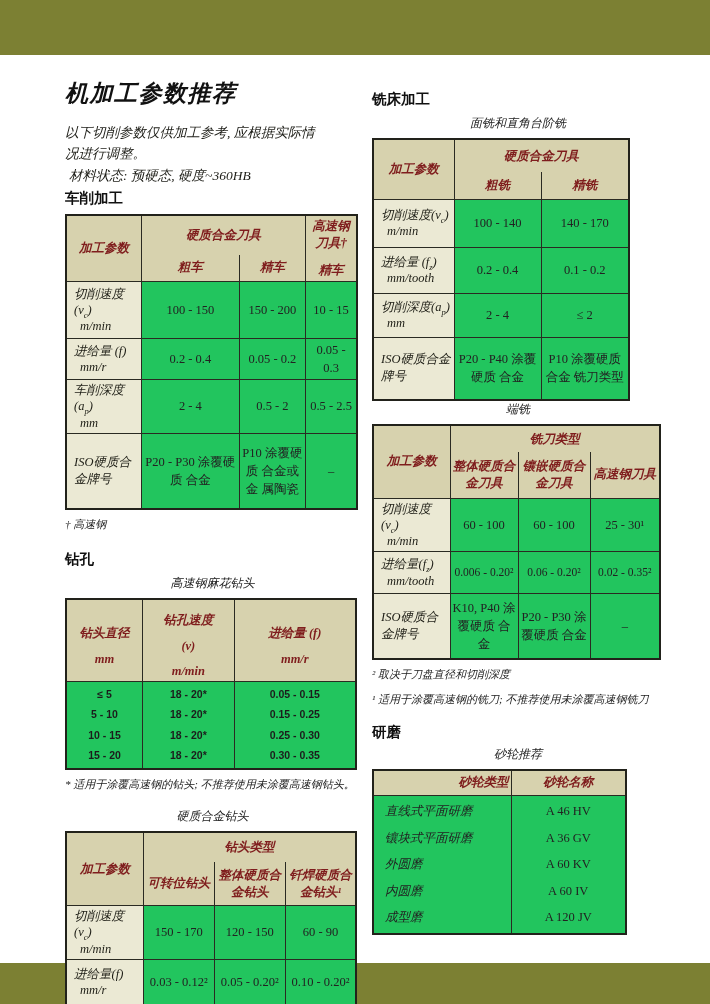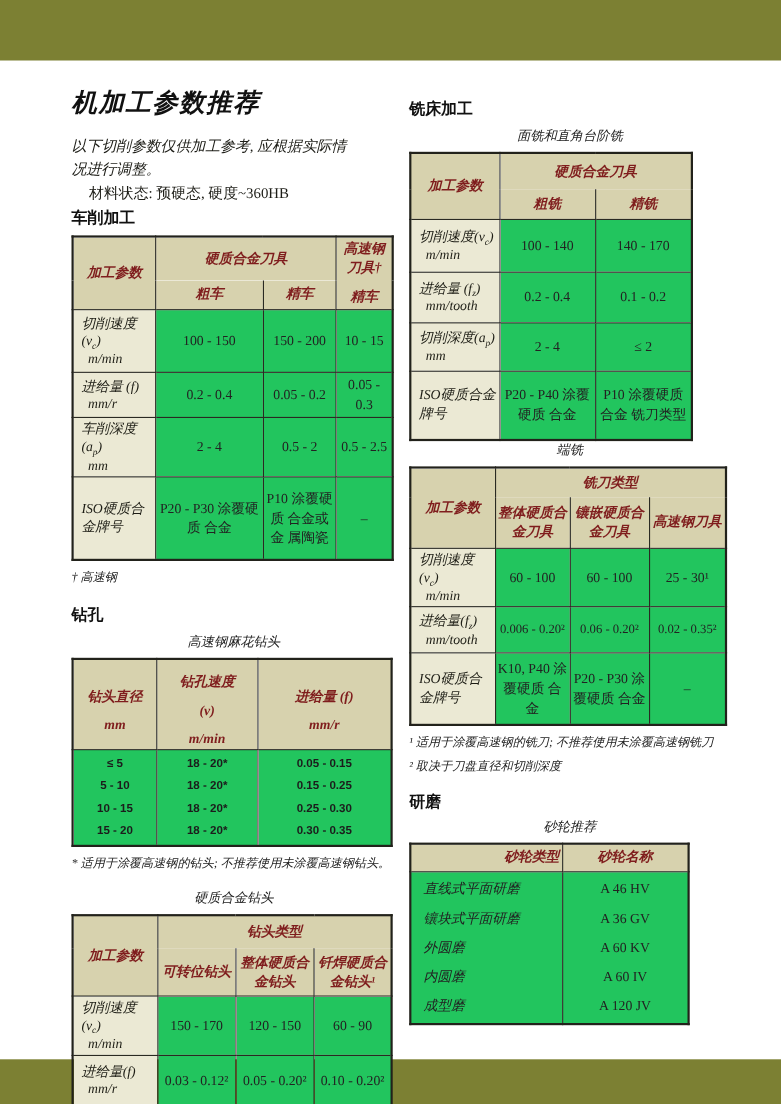--- a/index.html
+++ b/index.html
@@ -10,21 +10,21 @@
   .topbar{position:absolute;left:0;top:0;width:710px;height:55px;background:#7c8033;}
   .botbar{position:absolute;left:0;top:963px;width:710px;height:41px;background:#7c8033;}
   .pagenum{position:absolute;left:67px;top:973px;font:bold 12.5px "Liberation Sans",sans-serif;color:#20240c;}
 
   .col-left{position:absolute;left:65px;top:78px;width:295px;}
   .col-right{position:absolute;left:372px;top:90px;width:292px;}
 
   .title{font-family:"Liberation Serif",serif;font-style:italic;font-weight:bold;
          font-size:23px;letter-spacing:1.5px;margin:0 0 13px 0;color:#111;}
   .note{font-style:italic;font-size:13.5px;line-height:21px;margin:0;}
-  .material{font-size:13.5px;margin:3px 0 4px 16px;}
+  .material{font-style:italic;font-size:13.5px;margin:3px 0 4px 4px;}
   .hsans{font-family:"Liberation Sans",sans-serif;font-weight:bold;font-size:14.5px;
          margin:0 0 6px 0;color:#111;}
   .hkai{font-style:italic;font-size:12px;margin:0 0 6px 0;color:#222;text-align:center;}
 
   table{border-collapse:collapse;table-layout:fixed;border:2px solid #22221b;}
   td{border:1px solid #2a2a22;text-align:center;vertical-align:middle;padding:2px 2px;
      font-size:12.5px;overflow:hidden;}
   td.hd{background:#d7d2ae;font-style:italic;font-weight:bold;color:#7f1d1d;}
   td.param{background:#ebe9d4;font-style:italic;text-align:left;padding-left:7px;color:#1d1d15;}
   td.val{background:#22c55e;color:#222;line-height:1.45;}
@@ -292,22 +292,22 @@
       <td class="val" style="font-size:11.5px">0.02 - 0.35²</td>
     </tr>
     <tr style="height:65px">
       <td class="param">ISO硬质合金牌号</td>
       <td class="val">K10, P40 涂覆硬质 合金</td>
       <td class="val">P20 - P30 涂覆硬质 合金</td>
       <td class="val">–</td>
     </tr>
   </tbody>
     </table>
+  <p class="fn">² 取决于刀盘直径和切削深度</p>
   <p class="fn" style="margin-bottom:4px">¹ 适用于涂覆高速钢的铣刀; 不推荐使用未涂覆高速钢铣刀</p>
-  <p class="fn">² 取决于刀盘直径和切削深度</p>
 
   <h2 class="hsans" style="margin-top:16px;margin-bottom:4px">研磨</h2>
   <p class="hkai">砂轮推荐</p>
   <table style="width:253px">
     <colgroup>
         <col style="width:138px">
         <col style="width:115px">
       </colgroup>
     <tbody>
         <tr style="height:26px">

